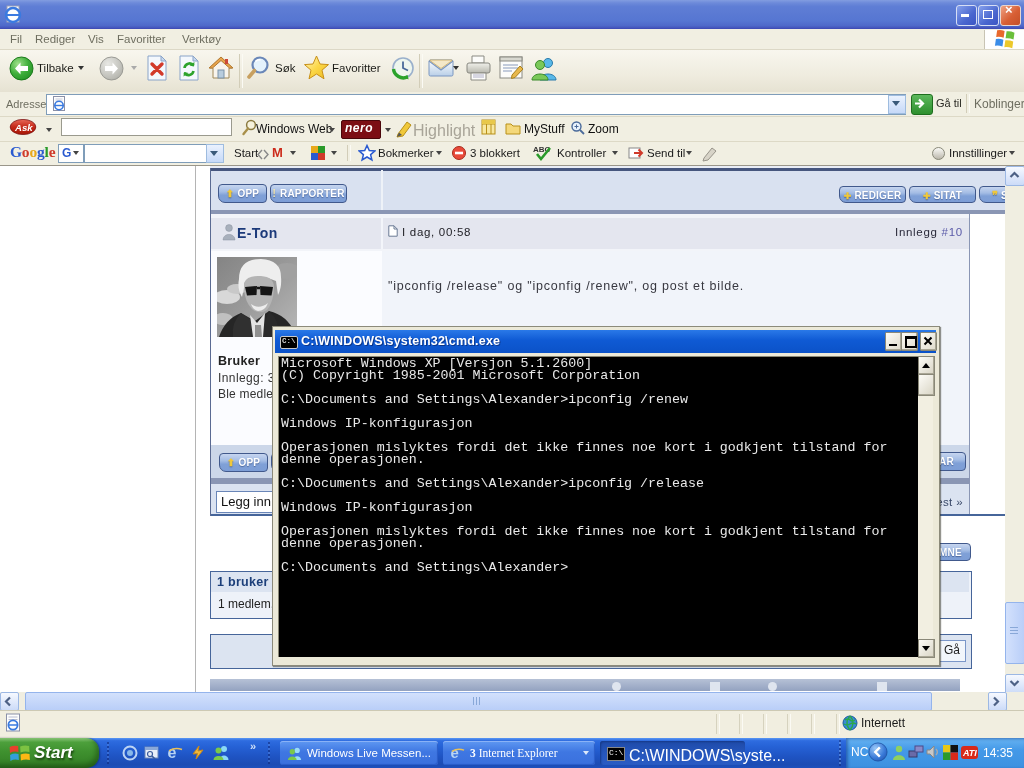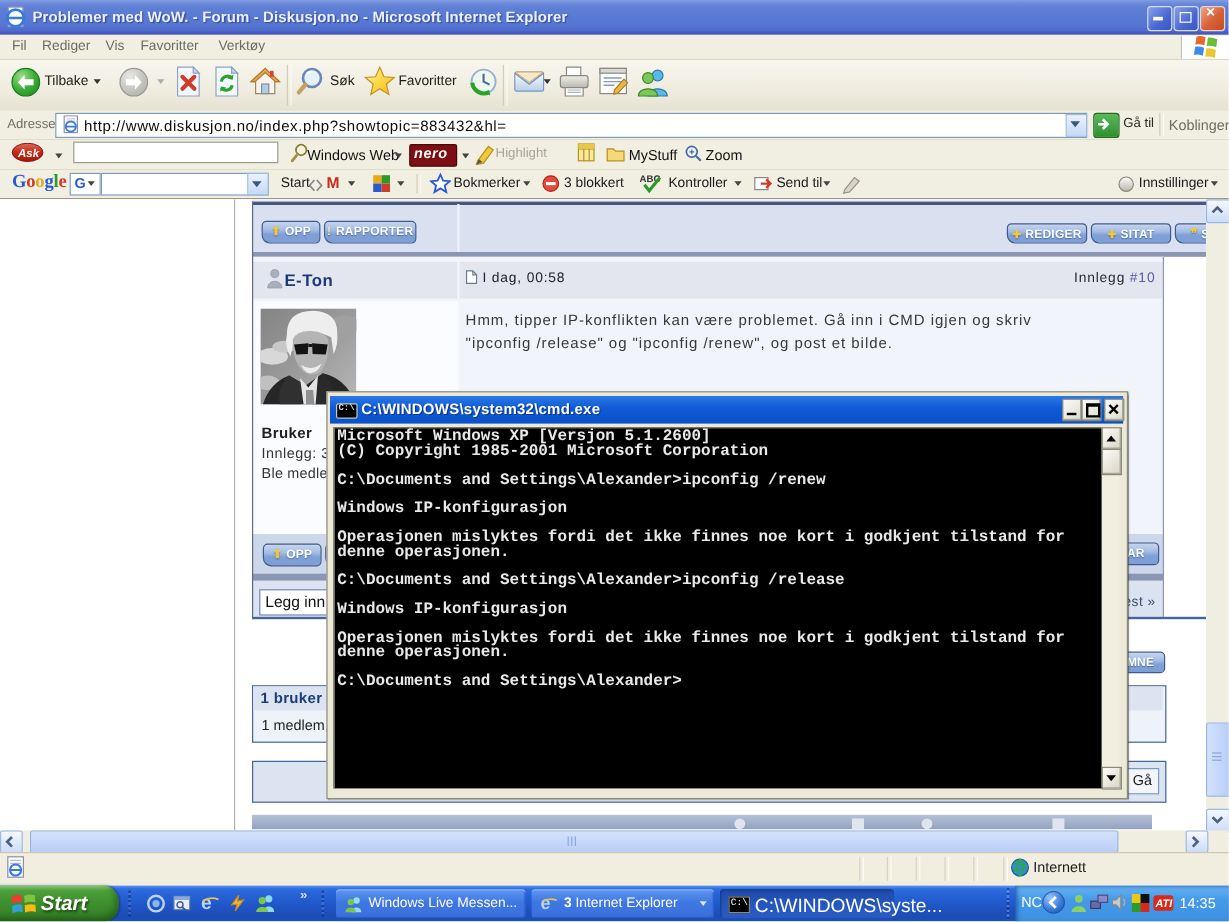--- a/index.html
+++ b/index.html
@@ -16,21 +16,20 @@
 .fico2{color:#f4e8b0;margin-right:4px;font-weight:bold;}
 .fico3{color:#f0c83a;margin-right:3px;font-size:9px;}
 .fico4{color:#f0c83a;font-size:11px;}
 .cbtn{width:15px;height:17px;background:linear-gradient(135deg,#fdfcf7,#dedacb);border:1px solid #8a8878;border-radius:1px;box-shadow:inset -1px -1px 0 #a9a695;}
 </style>
 </head>
 <body>
 <div id="screen">
 
 <div style="left:0;top:0;width:1024px;height:29px;background:linear-gradient(180deg,#829de0 0%,#6d8ada 10%,#5f7ed5 22%,#5a79d3 50%,#5676d2 72%,#4f6aca 88%,#4353bb 97%,#3a45ae 100%);"></div>
-<div class="txt" style="left:27px;top:7px;color:#eaf0fd;font-size:12.5px;font-weight:bold;letter-spacing:0.1px;text-shadow:1px 1px 1px rgba(20,30,90,.5);">Problemer med WoW. - Forum - Diskusjon.no - Microsoft Internet Explorer</div>
 
 <div style="left:956px;top:5px;width:19px;height:19px;border-radius:3px;border:1px solid #d6def5;background:linear-gradient(135deg,#86a1ec,#4a67cf 60%,#3b55c4);"></div>
 <div style="left:961px;top:14px;width:8px;height:3px;background:#fff;"></div>
 <div style="left:978px;top:5px;width:19px;height:19px;border-radius:3px;border:1px solid #d6def5;background:linear-gradient(135deg,#86a1ec,#4a67cf 60%,#3b55c4);"></div>
 <div style="left:983px;top:10px;width:8px;height:7px;border:1.5px solid #fff;"></div>
 <div style="left:1000px;top:5px;width:19px;height:19px;border-radius:3px;border:1px solid #e8d6cf;background:linear-gradient(135deg,#efa284,#d85f35 55%,#c44f26);"></div>
 <div class="txt" style="left:1005px;top:2px;color:#fff;font-size:13px;font-weight:bold;">×</div>
 
 <svg style="left:4px;top:5px;" width="19" height="19" viewBox="0 0 19 19">
   <rect x="3" y="1" width="12" height="16" fill="#fdfdfd" stroke="#9aa0b8" stroke-width="1"></rect>
@@ -178,21 +177,20 @@
 
 <div style="left:0;top:92px;width:1024px;height:24px;background:#f1efe2;border-bottom:1px solid #ddd9c6;"></div>
 <div class="txt" style="left:6px;top:98px;font-size:11px;color:#6e6e60;">Adresse</div>
 <div style="left:46px;top:94px;width:858px;height:19px;background:#fff;border:1px solid #7f9db9;"></div>
 <svg style="left:51px;top:96px;" width="16" height="16" viewBox="0 0 16 16">
   <rect x="2.5" y="0.5" width="11" height="14" fill="#fdfdfd" stroke="#8a90a8" stroke-width="1"></rect>
   <path d="M4.5 3 h7 M4.5 5 h7" stroke="#b8bcd0" stroke-width="0.8"></path>
   <circle cx="8" cy="9.5" r="4.2" fill="none" stroke="#3a7ae0" stroke-width="1.6"></circle>
   <path d="M3.5 9.5 h9" stroke="#3a7ae0" stroke-width="1.4"></path>
 </svg>
-<div class="txt" style="left:70px;top:98px;font-size:12.5px;letter-spacing:0.5px;color:#0c0c0c;">http://www.diskusjon.no/index.php?showtopic=883432&amp;hl=</div>
 <div style="left:888px;top:95px;width:16px;height:17px;background:linear-gradient(180deg,#eaf2fe,#c6d9f8);border:1px solid #9ebcdf;"></div>
 <div style="left:892px;top:101px;width:0;height:0;border-left:4px solid transparent;border-right:4px solid transparent;border-top:5px solid #3a5a7a;"></div>
 
 <div style="left:911px;top:94px;width:20px;height:19px;border-radius:3px;background:linear-gradient(180deg,#5cb85c,#2e8f2e);border:1px solid #1e6e1e;"></div>
 <svg style="left:913px;top:96px;" width="16" height="15" viewBox="0 0 16 15">
       <path d="M2 7.5 L9 7.5 M6 3.5 L10 7.5 L6 11.5" stroke="#fff" stroke-width="2.2" fill="none"></path>
     </svg>
 <div class="txt" style="left:936px;top:97px;font-size:11px;color:#2a2a24;">Gå til</div>
 <div style="left:966px;top:94px;width:2px;height:19px;border-left:1px solid #d2cdb8;border-right:1px solid #fbfaf4;"></div>
 <div class="txt" style="left:974px;top:97px;font-size:12px;color:#6e6e60;">Koblinger</div>
@@ -217,21 +215,21 @@
 </svg>
 <div class="txt" style="left:256px;top:122px;font-size:12px;color:#111;">Windows Web</div>
 <div style="left:329px;top:128px;width:0;height:0;border-left:3.5px solid transparent;border-right:3.5px solid transparent;border-top:4px solid #444;"></div>
 <div style="left:341px;top:120px;width:38px;height:17px;background:#7c0e14;border-radius:2px;border:1px solid #4a060a;"></div>
 <div class="txt" style="left:345px;top:121px;font-size:12px;color:#fff;font-weight:bold;font-style:italic;letter-spacing:0.5px;">nero</div>
 <div style="left:385px;top:128px;width:0;height:0;border-left:3.5px solid transparent;border-right:3.5px solid transparent;border-top:4px solid #444;"></div>
 <svg style="left:395px;top:119px;" width="18" height="19" viewBox="0 0 18 19">
   <path d="M3 15 L12 3 L16 6 L8 17 L2 18 Z" fill="#f0c83a" stroke="#b89018" stroke-width="1"></path>
   <path d="M2 18 L4 13.5 L7 16 Z" fill="#555"></path>
 </svg>
-<div class="txt" style="left:413px;top:122px;font-size:11px;color:#a8a498;">Highlight</div>
+<div class="txt" style="left:413px;top:122px;font-size:16px;color:#a8a498;">Highlight</div>
 <svg style="left:481px;top:119px;" width="15" height="18" viewBox="0 0 15 18">
   <rect x="1" y="1" width="13" height="14" fill="#f8e8a0" stroke="#b89018"></rect>
   <path d="M1 5 L14 5 M5.5 5 L5.5 15 M10 5 L10 15" stroke="#b89018" stroke-width="1"></path>
   <rect x="1" y="1" width="13" height="4" fill="#e8c84a"></rect>
 </svg>
 <svg style="left:505px;top:120px;" width="16" height="16" viewBox="0 0 16 16">
   <path d="M1 4 L6 4 L8 6 L15 6 L15 14 L1 14 Z" fill="#f4d87a" stroke="#b89018"></path>
 </svg>
 <div class="txt" style="left:524px;top:122px;font-size:12px;color:#111;">MyStuff</div>
 <svg style="left:570px;top:120px;" width="16" height="16" viewBox="0 0 16 16">
@@ -358,21 +356,20 @@
     <path d="M2 80 Q8 62 24 56 L38 64 L52 54 Q70 58 78 76 L78 80 Z" fill="#262626"></path>
     <path d="M24 56 Q32 62 38 64 L34 80 L16 80 Q14 66 24 56 Z" fill="#303030"></path>
     <path d="M52 54 Q46 70 44 80 L62 80 Q62 62 52 54 Z" fill="#2a2a2a"></path>
     <path d="M33 58 L40 66 L48 56 L46 80 L36 80 Z" fill="#e4e4e4"></path>
     <path d="M38 68 L44 68 L45 80 L38 80 Z" fill="#909090"></path>
   </svg>
   <div class="txt" style="left:218px;top:188px;font-size:12.5px;font-weight:bold;color:#222;letter-spacing:0.3px;">Bruker</div>
   <div class="txt" style="left:218px;top:205px;font-size:12px;color:#333;letter-spacing:0.4px;">Innlegg: 3</div>
   <div class="txt" style="left:218px;top:221px;font-size:12px;color:#333;letter-spacing:0.2px;">Ble medlem:</div>
 
-  <div class="txt" style="left:388px;top:94px;font-size:12.5px;color:#383840;letter-spacing:0.8px;">Hmm, tipper IP-konflikten kan være problemet. Gå inn i CMD igjen og skriv</div>
   <div class="txt" style="left:388px;top:113px;font-size:12.5px;color:#383840;letter-spacing:0.8px;">"ipconfig /release" og "ipconfig /renew", og post et bilde.</div>
 
   <div style="left:210px;top:279px;width:760px;height:33px;background:#ccd7e9;"></div>
   <div class="fbtn" style="left:219px;top:287px;width:47px;height:17px;"><span class="fico">⬆</span>OPP</div>
   <div class="fbtn" style="left:271px;top:287px;width:60px;height:17px;">SITAT</div>
   <div class="fbtn" style="left:914px;top:286px;width:50px;height:17px;">SVAR</div>
 
   <div style="left:210px;top:312px;width:760px;height:6px;background:#8a96b4;"></div>
   <div style="left:210px;top:318px;width:760px;height:30px;background:#dbe3f1;"></div>
   <div style="left:216px;top:325px;width:100px;height:20px;background:#fff;border:1px solid #6a86b8;"></div>
@@ -412,21 +409,21 @@
   <div class="cbtn" style="left:628px;top:5px;">
         <div style="left:2.5px;top:3px;width:8px;height:7px;border:2px solid #000;border-top-width:3px;"></div>
       </div>
   <div class="cbtn" style="left:647px;top:5px;">
         <svg style="left:2px;top:3px;" width="10" height="10" viewBox="0 0 10 10">
           <path d="M1.5 1.5 L8.5 8.5 M8.5 1.5 L1.5 8.5" stroke="#000" stroke-width="2"></path>
         </svg>
       </div>
 
   <div style="left:5px;top:29px;width:640px;height:300px;background:#000;border-top:1px solid #8a8876;border-left:1px solid #8a8876;"></div>
-  <div id="contxt" style="left:8px;top:31px;color:#e9e9e9;font-family:'Liberation Mono',monospace;font-size:13.3px;font-weight:bold;line-height:12px;white-space:pre;">Microsoft Windows XP [Versjon 5.1.2600]
+  <div id="contxt" style="left:8px;top:31px;color:#e9e9e9;font-family:'Liberation Mono',monospace;font-size:13.3px;font-weight:normal;line-height:12px;white-space:pre;">Microsoft Windows XP [Versjon 5.1.2600]
 (C) Copyright 1985-2001 Microsoft Corporation
 
 C:\Documents and Settings\Alexander&gt;ipconfig /renew
 
 Windows IP-konfigurasjon
 
 Operasjonen mislyktes fordi det ikke finnes noe kort i godkjent tilstand for
 denne operasjonen.
 
 C:\Documents and Settings\Alexander&gt;ipconfig /release
@@ -536,21 +533,21 @@
       <path d="M6.5 16 C6.5 10 15.5 10 15.5 16 Z" fill="#9adcf8"></path>
       <circle cx="5.5" cy="6.5" r="3" fill="#7ac84a"></circle>
       <path d="M0.5 16 C0.5 10.5 10.5 10.5 10.5 16 Z" fill="#7ac84a"></path>
     </svg>
 <div class="txt" style="left:307px;top:747px;color:#fff;font-size:11.5px;">Windows Live Messen...</div>
 <div style="left:443px;top:741px;width:152px;height:24px;border-radius:3px;background:linear-gradient(180deg,#5f98f2,#3f77e2 45%,#3a70dd);box-shadow:inset 0 1px 0 #8ab2f6,inset -1px -1px 1px #2a5cc8;"></div>
 <svg style="left:450px;top:745px;" width="15" height="16" viewBox="0 0 16 17">
       <text x="0.5" y="13.5" font-size="16" font-weight="bold" fill="#b8d4f4" font-family="Liberation Sans">e</text>
       <path d="M2 6.8 Q8 3 15 5.5" stroke="#e8c05a" stroke-width="1.5" fill="none"></path>
     </svg>
-<div class="txt" style="left:470px;top:747px;color:#fff;font-size:11.5px;"><b>3</b> Internet Explorer</div>
+<div class="txt" style="left:470px;top:747px;color:#fff;font-size:11.5px;font-family:Liberation Serif, serif;"><b>3</b> Internet Explorer</div>
 <div style="left:583px;top:751px;width:0;height:0;border-left:3.5px solid transparent;border-right:3.5px solid transparent;border-top:4px solid #dce8fa;"></div>
 <div style="left:600px;top:741px;width:145px;height:24px;border-radius:3px;background:linear-gradient(180deg,#1f4aa8,#2556bc 50%,#2a5cc4);box-shadow:inset 1px 1px 2px #163a88;"></div>
 <div style="left:607px;top:747px;width:16px;height:12px;background:#000;border:1px solid #888;"></div>
 <div class="txt" style="left:609px;top:748px;color:#fff;font-size:8px;font-family:'Liberation Mono',monospace;">C:\</div>
 <div class="txt" style="left:629px;top:747px;color:#fff;font-size:16px;">C:\WINDOWS\syste...</div>
 
 <div style="left:846px;top:738px;width:178px;height:30px;background:linear-gradient(180deg,#68b4f2 0%,#4499e8 40%,#3d91e0 100%);box-shadow:inset 2px 1px 3px rgba(10,40,120,.45);"></div>
 <div class="txt" style="left:851px;top:745px;color:#fff;font-size:12px;">NC</div>
 <svg style="left:868px;top:742px;" width="20" height="20" viewBox="0 0 22 22">
   <circle cx="11" cy="11" r="10" fill="url(#glng)" stroke="#1a4a9a" stroke-width="0.8"></circle>

